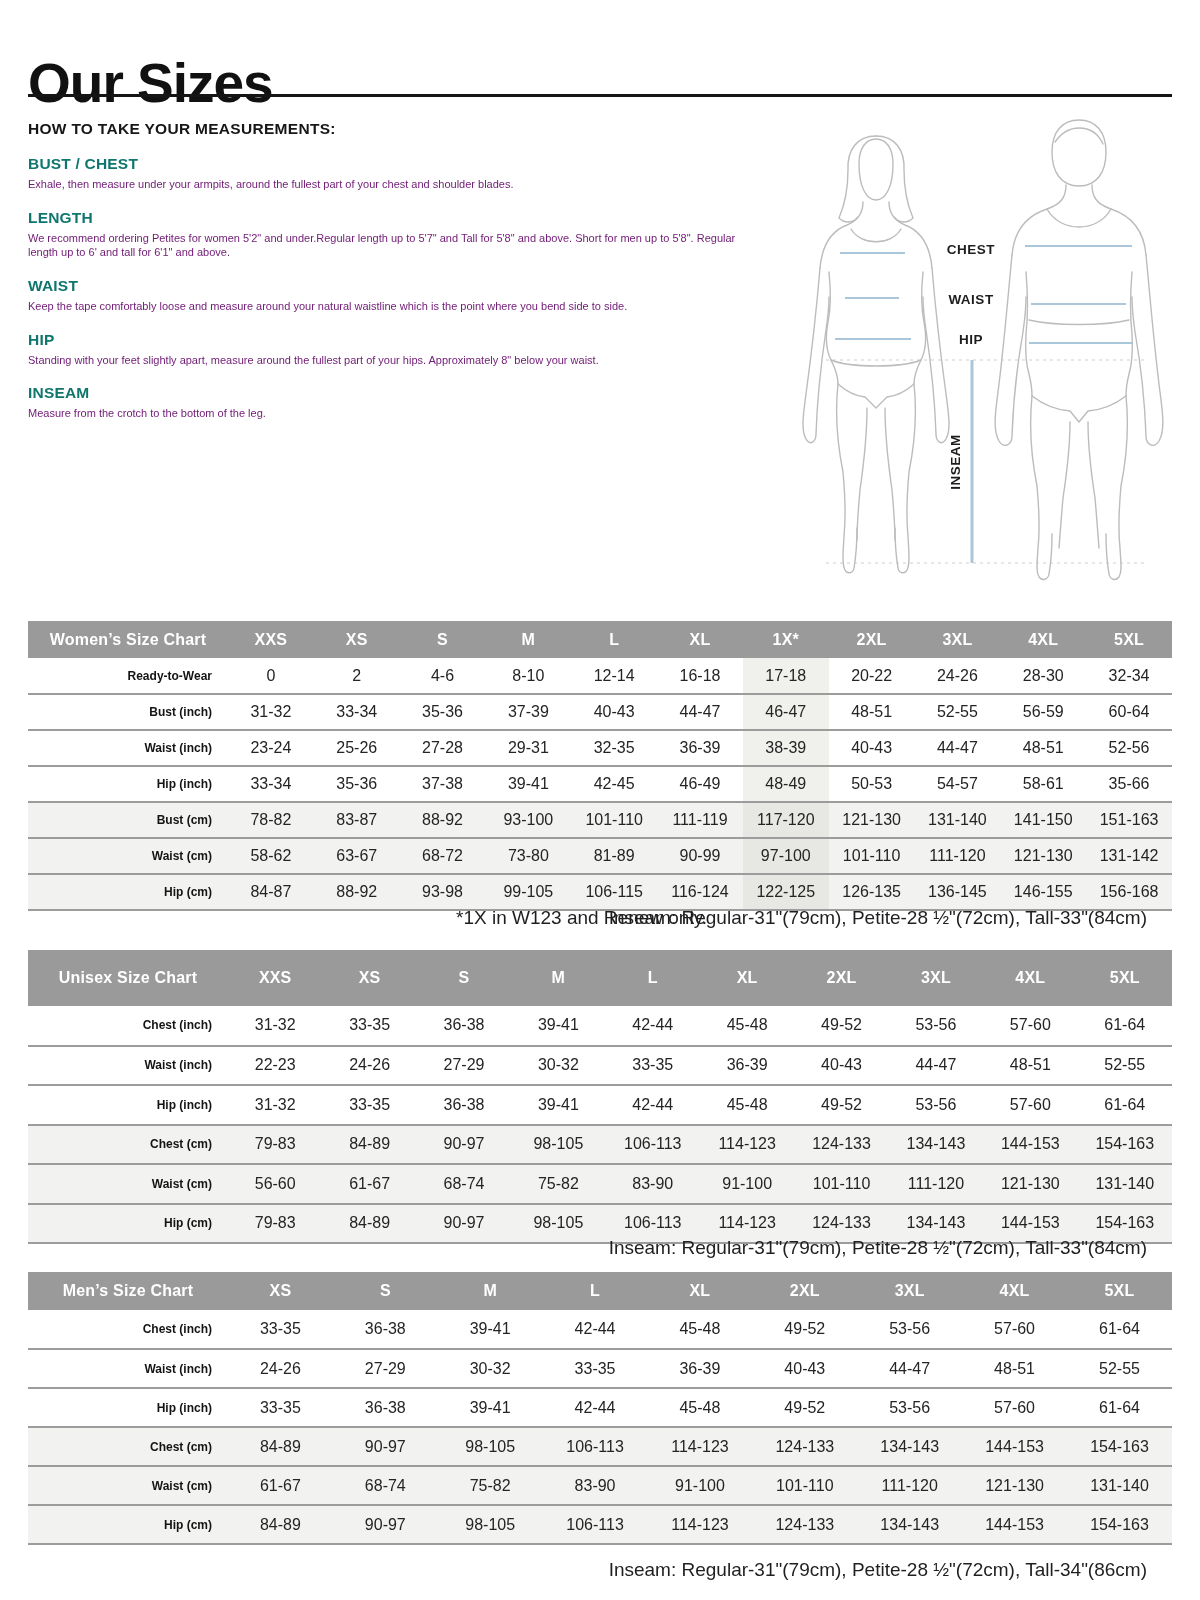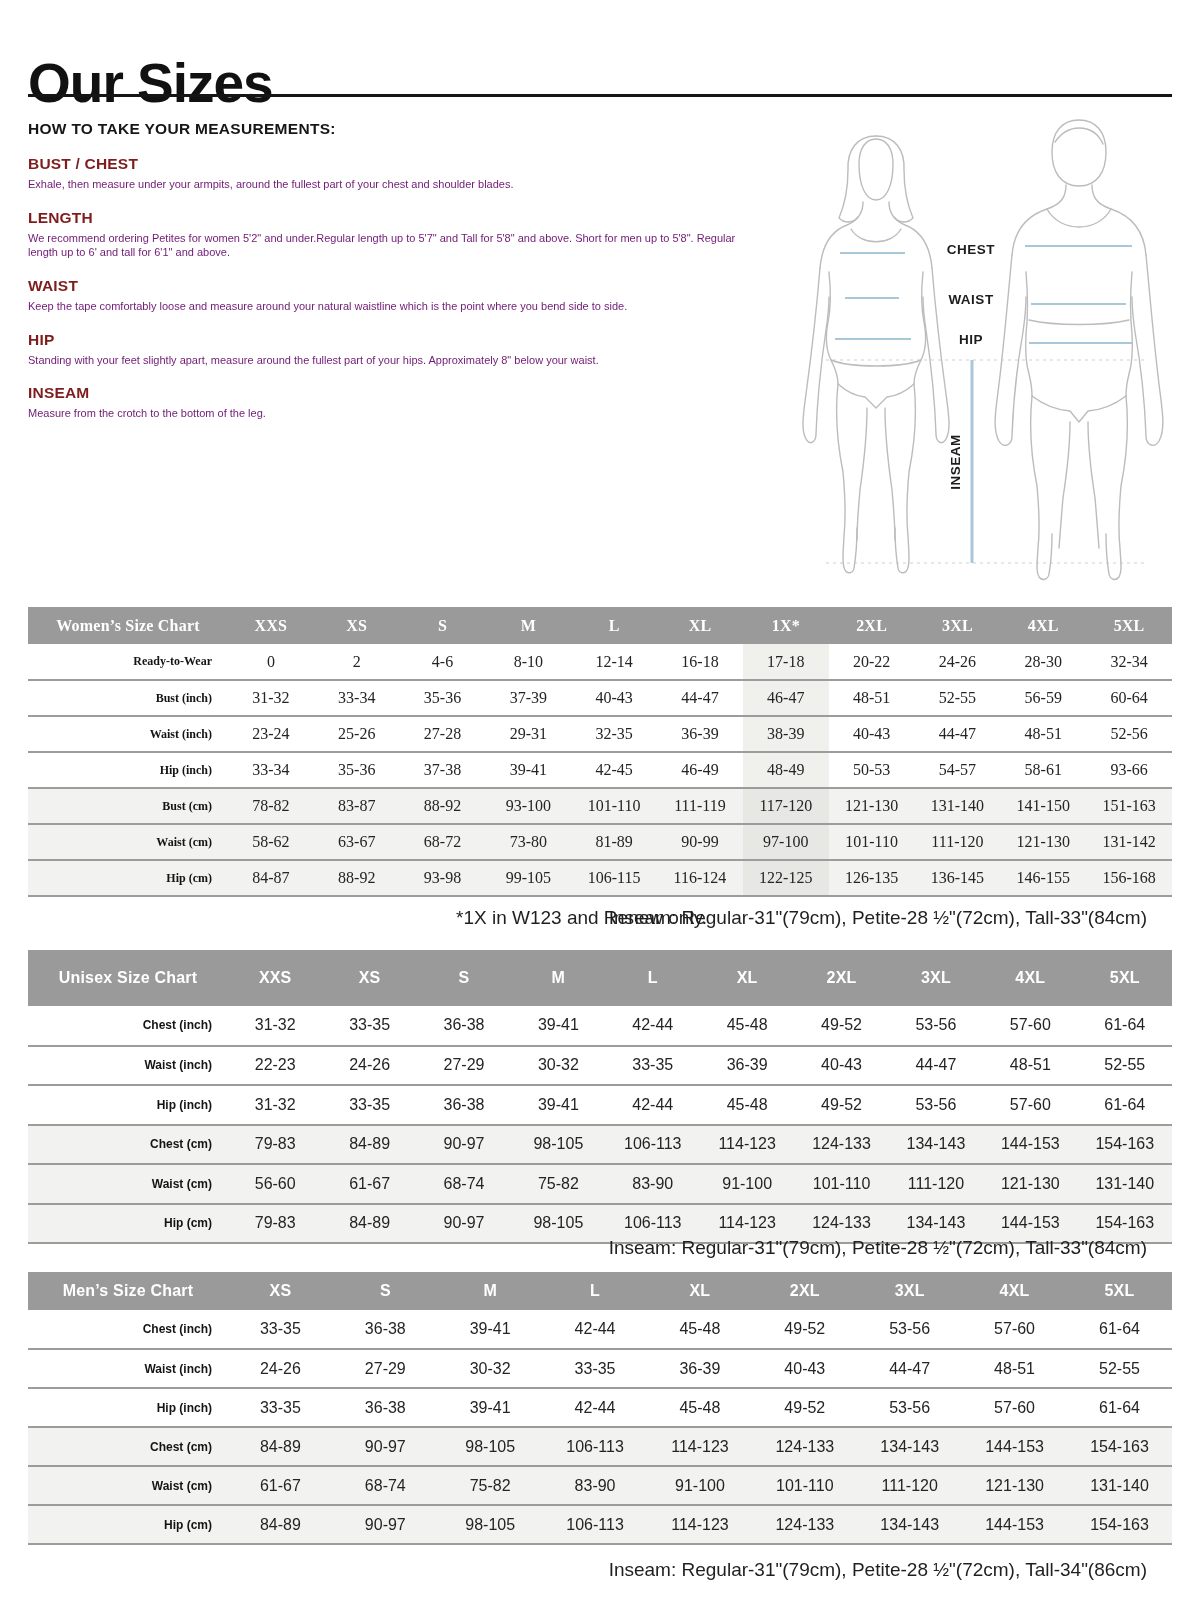--- a/index.html
+++ b/index.html
@@ -11,21 +11,21 @@
   .page-title{
     position:absolute;left:28px;top:14px;font-size:55px;font-weight:bold;
     letter-spacing:-1px;color:#111;
   }
   .title-rule{position:absolute;left:28px;top:94px;width:1144px;height:3px;background:#151515;}
 
   
   .instructions{position:absolute;left:28px;top:120px;width:728px;}
   .instructions .heading{font-size:15.5px;font-weight:bold;letter-spacing:.3px;color:#161616;}
   .section{margin-top:17px;}
-  .s-title{font-size:15.5px;font-weight:bold;letter-spacing:.2px;color:#7f1d1d;margin-bottom:4px;}
+  .s-title{font-size:15.5px;font-weight:bold;letter-spacing:.2px;color:#0f766e;margin-bottom:4px;}
   .s-body{font-size:11px;line-height:1.33;color:#701a75;}
 
   
   .diagram{position:absolute;left:778px;top:112px;width:392px;height:478px;}
   .diagram svg{display:block;width:100%;height:100%;}
   .fig{stroke:var(--outline,#bcbcbc);fill:none;stroke-width:1.4;stroke-linecap:round;stroke-linejoin:round;}
   .mline{stroke:var(--blue,#a9c7d9);stroke-width:2;fill:none;}
   .iline{stroke:var(--blue,#a9c7d9);stroke-width:3;fill:none;}
   .dline{stroke:#cfcfcf;stroke-width:1.2;stroke-dasharray:3 4;fill:none;}
   .diagram text{font-family:"Liberation Sans","DejaVu Sans",sans-serif;font-size:13.5px;font-weight:bold;fill:#1d1d1d;letter-spacing:.5px;}
@@ -41,21 +41,21 @@
   .size-table thead th:first-child{width:200px;font-size:16px;font-weight:bold;}
   .size-table tbody tr{border-bottom:2px solid var(--rowline,#9c9c9c);}
   .size-table tbody th{
     text-align:right;padding-right:16px;font-size:12px;font-weight:bold;color:#141414;
   }
   .size-table tbody td{font-size:16px;color:#242424;}
   .size-table tbody tr.shaded th,.size-table tbody tr.shaded td{background:var(--shade,#f2f2f0);}
   .size-table tbody td.hl{background:var(--hl,#f0f0ed);}
   .size-table tbody tr.shaded td.hl{background:var(--hlshade,#e7e7e4);}
 
-  #women-table{top:607px;font-family:Liberation Serif, serif;}
+  #women-table{top:621px;}
   #women-table thead tr{height:37px;}
   #women-table tbody tr{height:36px;}
   #unisex-table{top:950px;}
   #unisex-table thead tr{height:56px;}
   #unisex-table tbody tr{height:39.5px;}
   #men-table{top:1272px;}
   #men-table thead tr{height:38px;}
   #men-table tbody tr{height:39px;}
 
   .footnote{position:absolute;left:28px;width:1144px;height:22px;font-size:19px;color:#1f1f1f;}
@@ -220,21 +220,21 @@
         <td>33-34</td>
         <td>35-36</td>
         <td>37-38</td>
         <td>39-41</td>
         <td>42-45</td>
         <td>46-49</td>
         <td class="hl">48-49</td>
         <td>50-53</td>
         <td>54-57</td>
         <td>58-61</td>
-        <td>93-66</td>
+        <td>35-66</td>
       </tr>
       <tr class="shaded">
         <th>Bust (cm)</th>
         <td>78-82</td>
         <td>83-87</td>
         <td>88-92</td>
         <td>93-100</td>
         <td>101-110</td>
         <td>111-119</td>
         <td class="hl">117-120</td>

